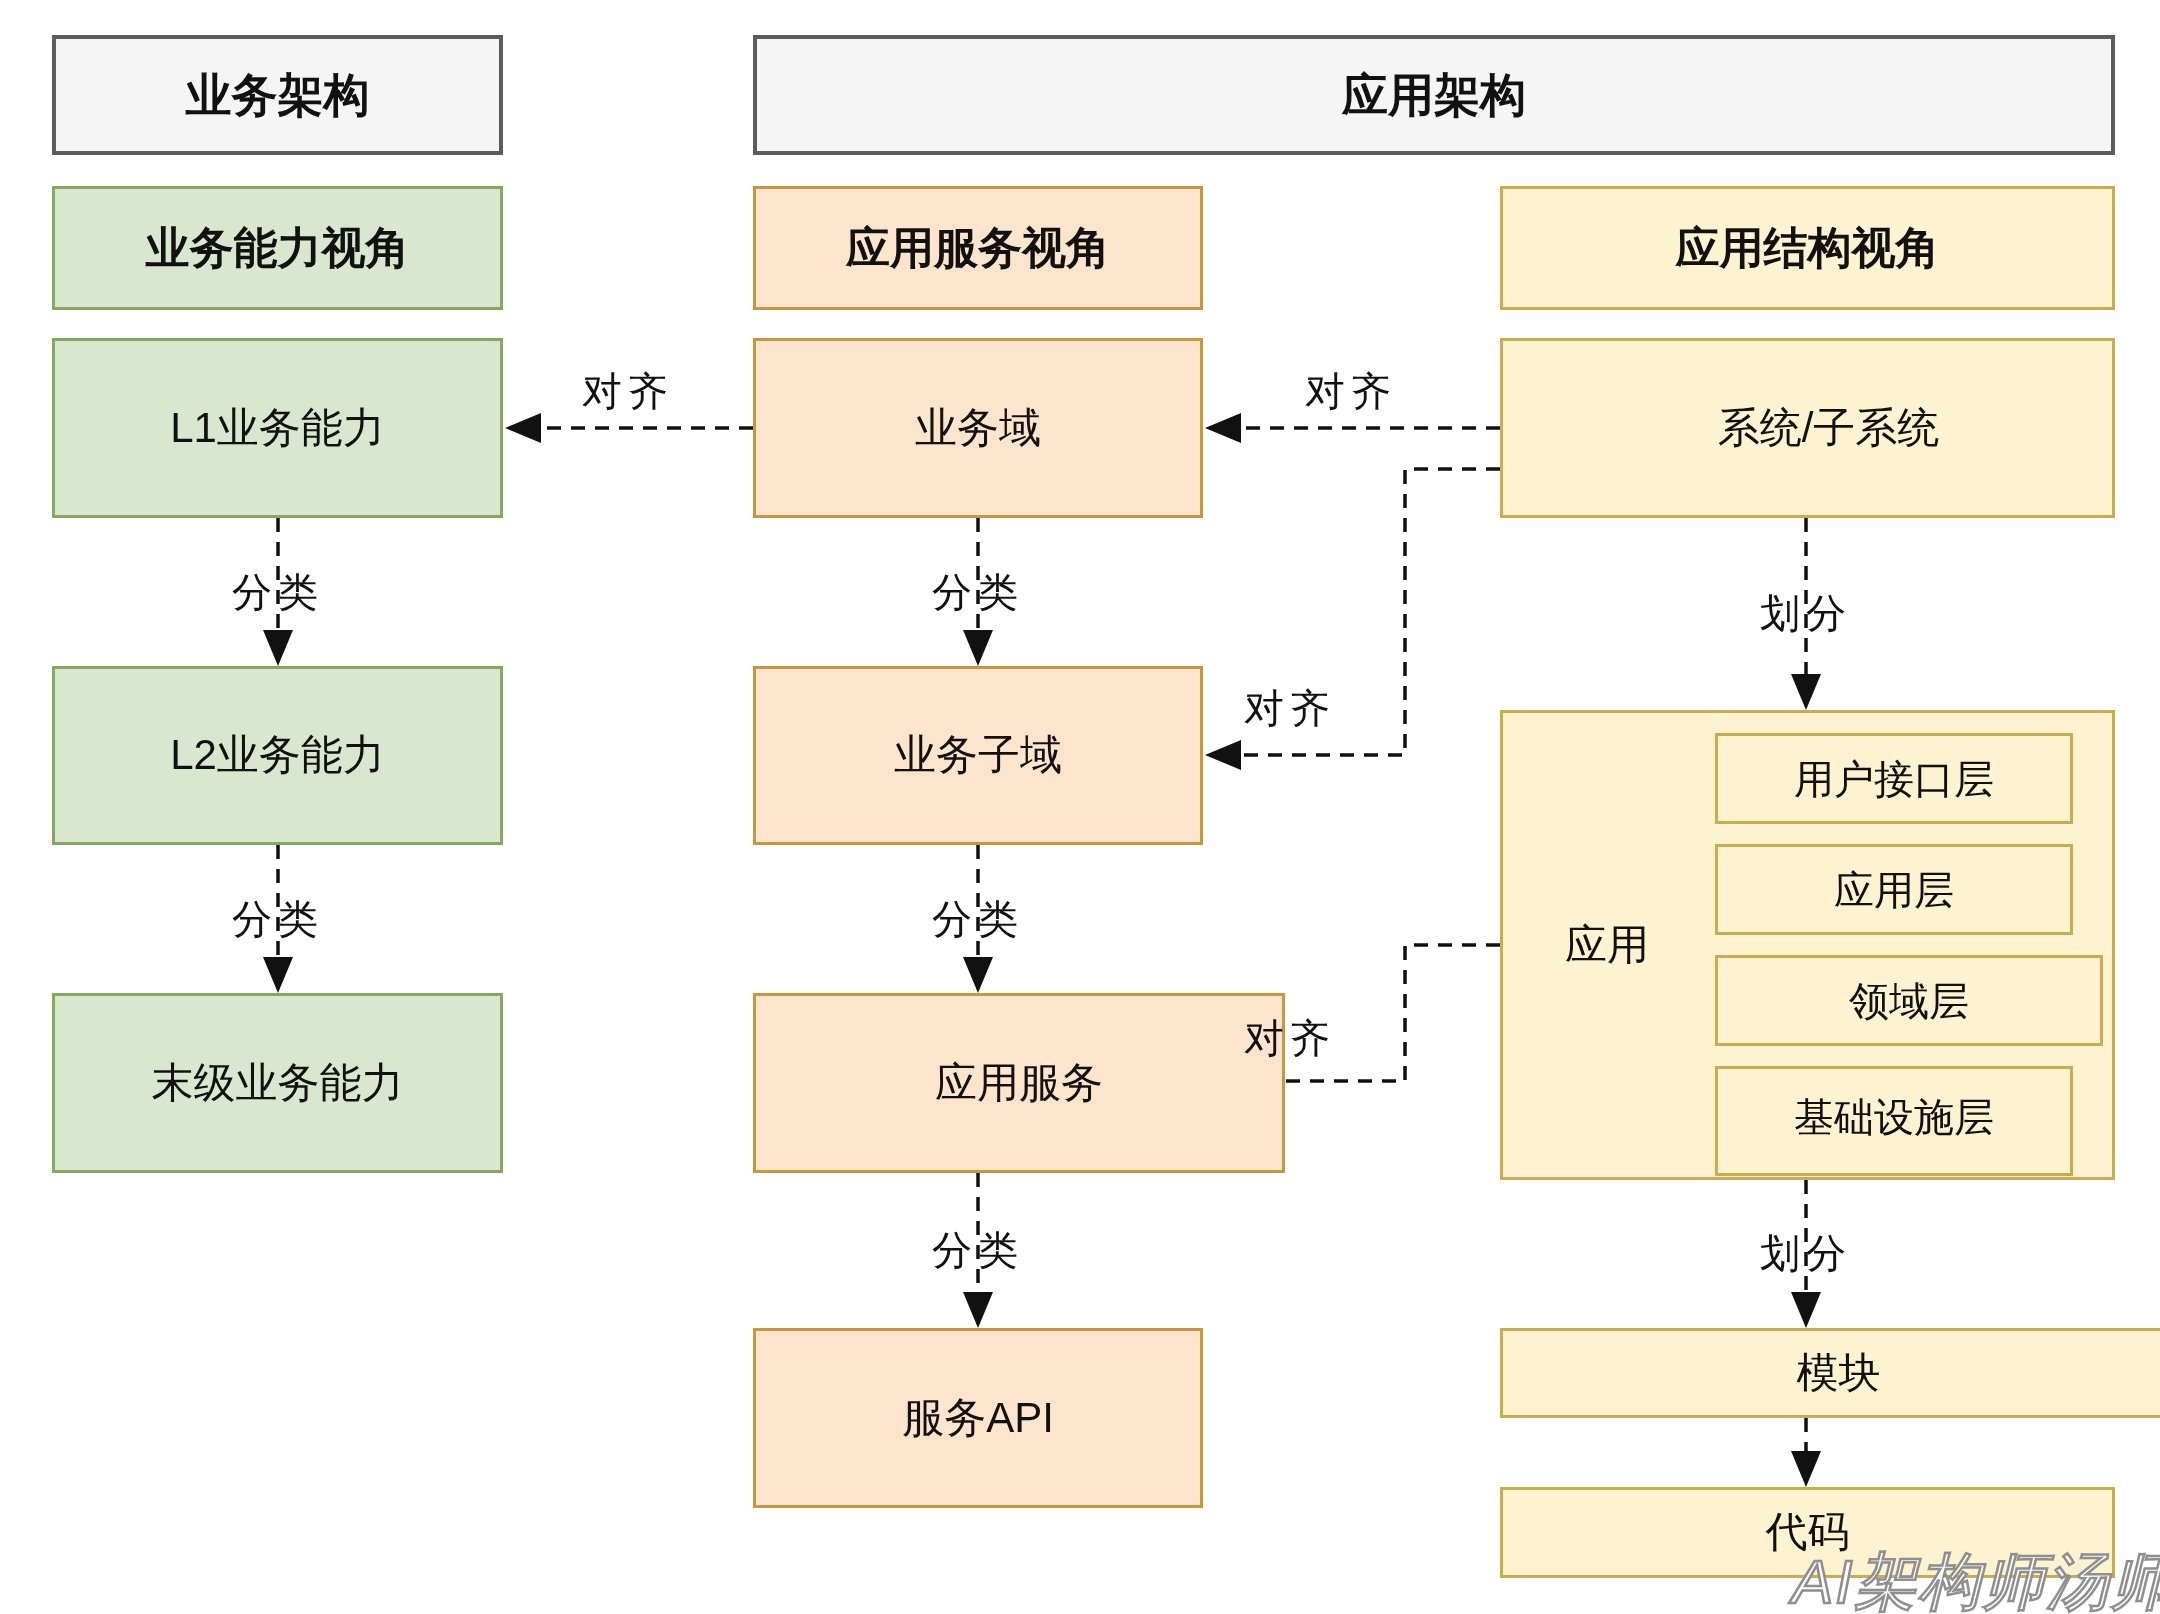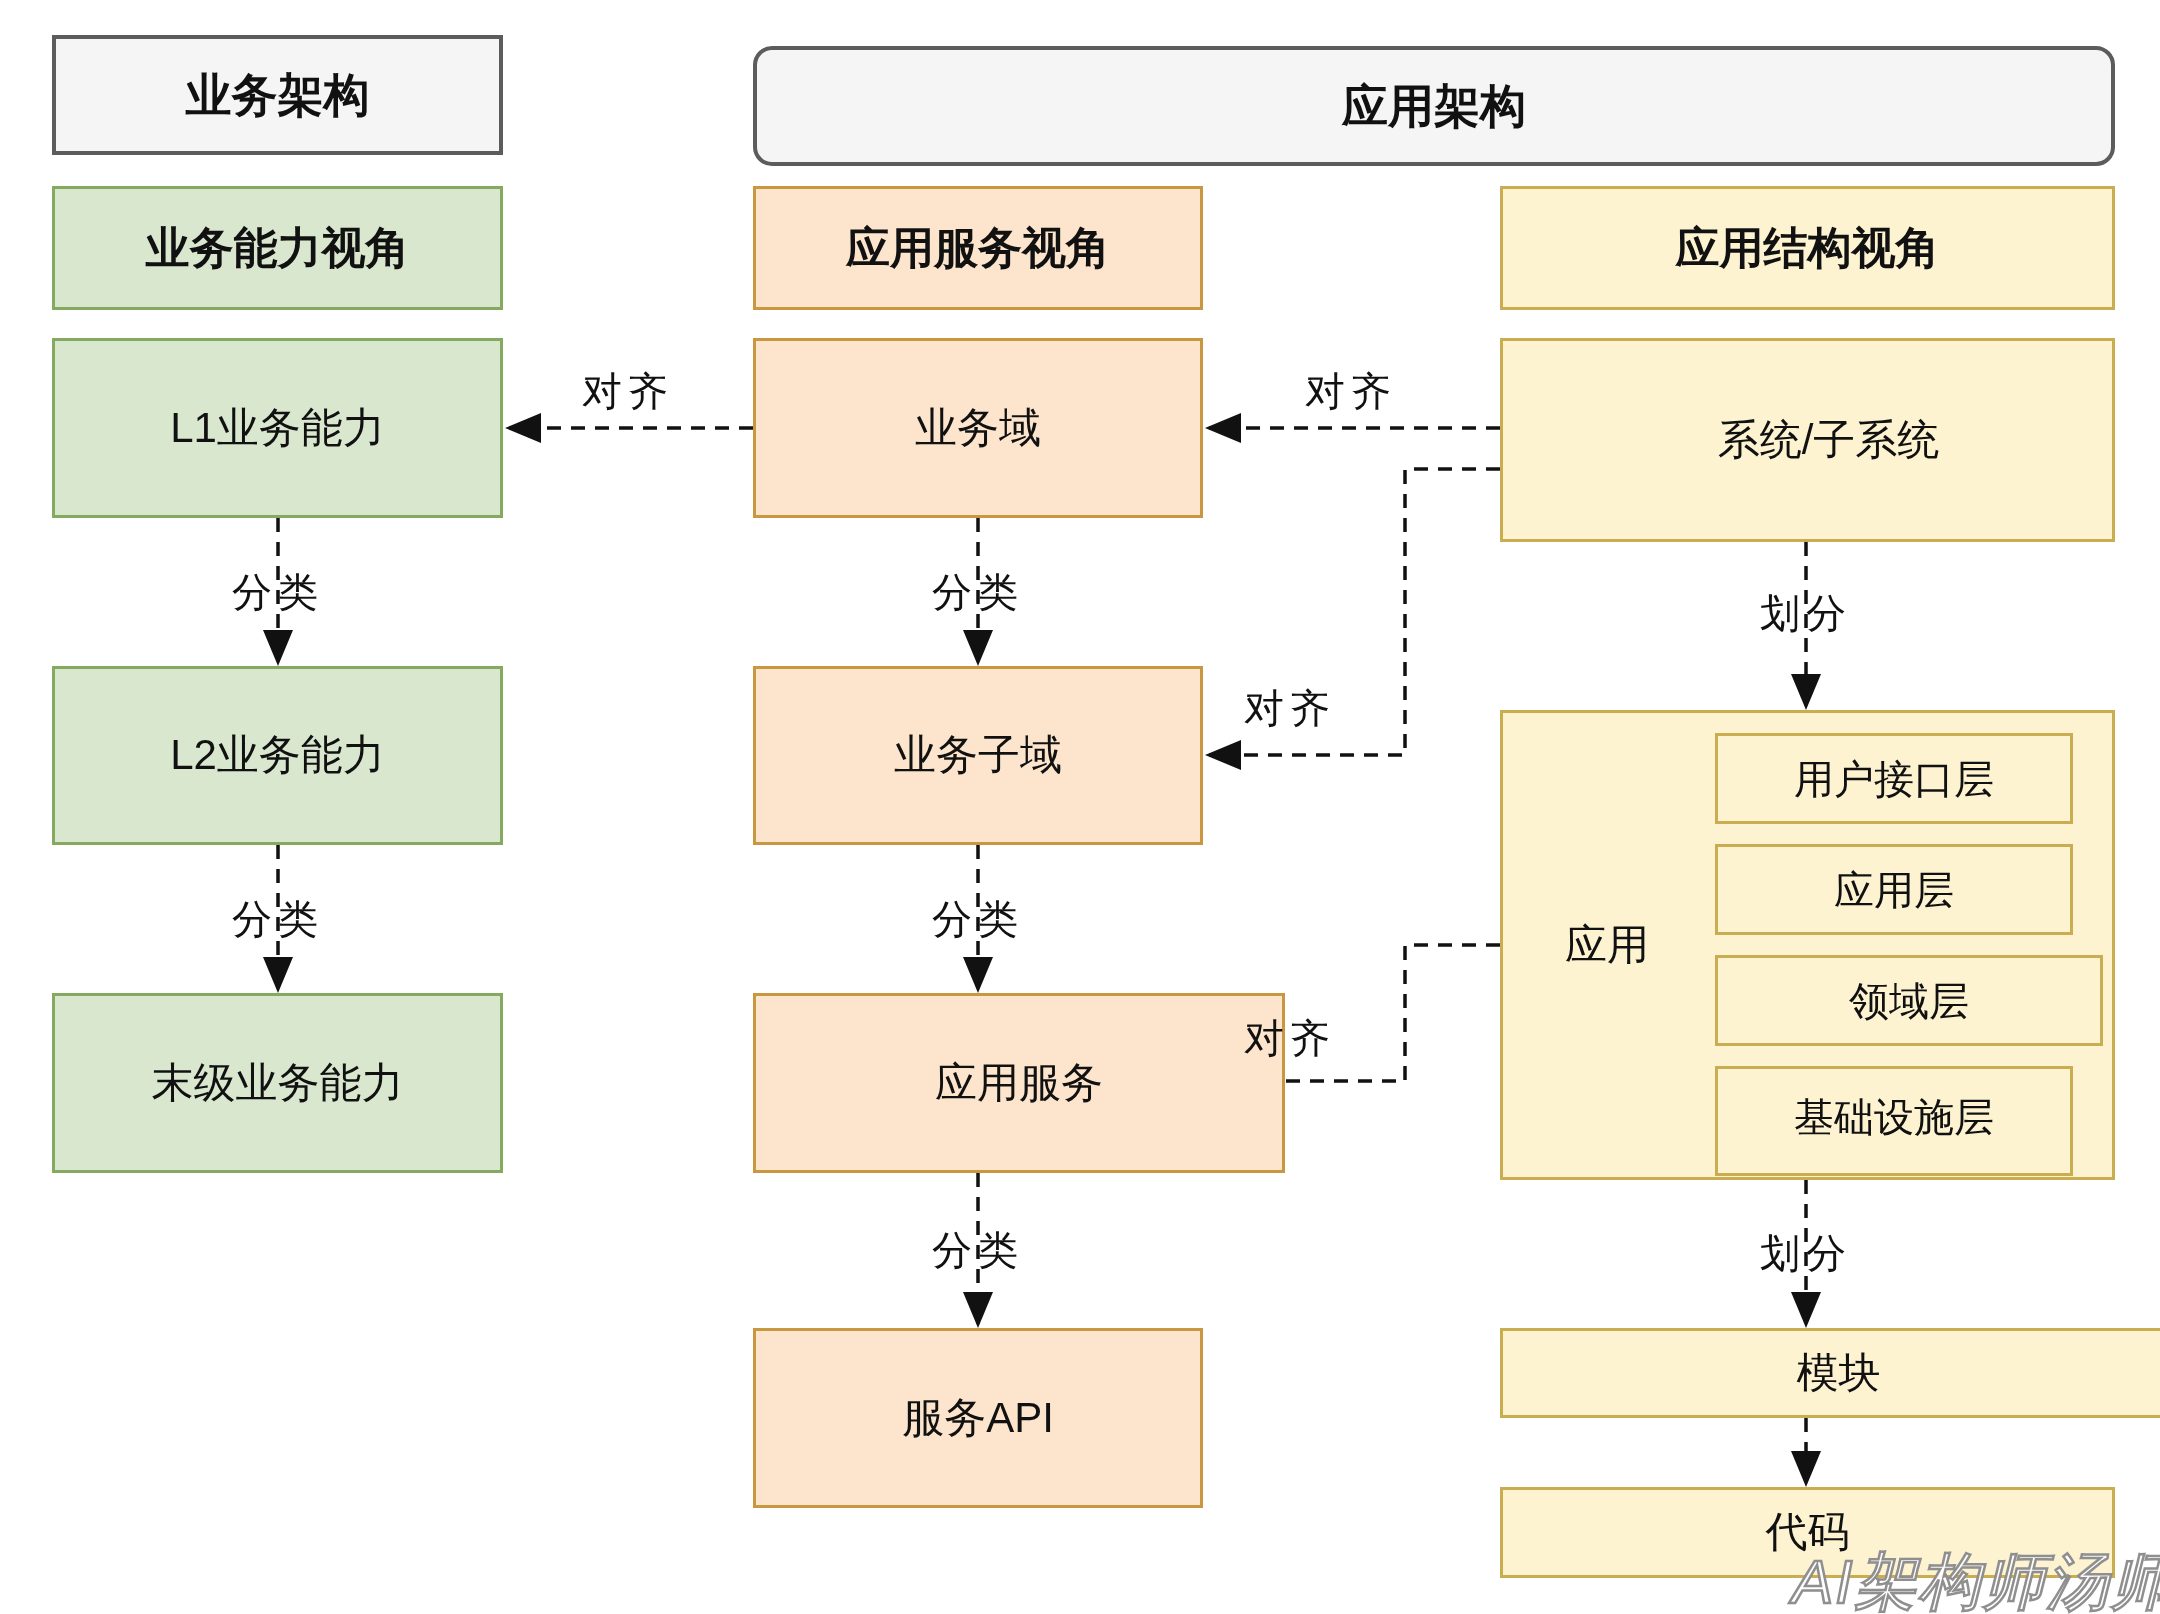--- a/index.html
+++ b/index.html
@@ -67,36 +67,36 @@
     <line class="edge" x1="1806" y1="1418" x2="1806" y2="1483" marker-end="url(#arr)"></line>
 
     <line class="edge" x1="753" y1="428" x2="509" y2="428" marker-end="url(#arr)"></line>
     <line class="edge" x1="1500" y1="428" x2="1209" y2="428" marker-end="url(#arr)"></line>
 
     <polyline class="edge" points="1500,469 1405,469 1405,755 1209,755" marker-end="url(#arr)"></polyline>
     <polyline class="edge" points="1500,945 1405,945 1405,1081 1209,1081" marker-end="url(#arr)"></polyline>
   </svg>
 
   <div class="node gray hdr" style="left:52px;top:35px;width:451px;height:120px;">业务架构</div>
-  <div class="node gray hdr" style="left:753px;top:46px;width:1362px;height:120px;border-radius:19px;">应用架构</div>
+  <div class="node gray hdr" style="left:753px;top:35px;width:1362px;height:120px;">应用架构</div>
 
   <div class="node green persp" style="left:52px;top:186px;width:451px;height:124px;">业务能力视角</div>
   <div class="node orange persp" style="left:753px;top:186px;width:450px;height:124px;">应用服务视角</div>
   <div class="node yellow persp" style="left:1500px;top:186px;width:615px;height:124px;">应用结构视角</div>
 
   <div class="node green" style="left:52px;top:338px;width:451px;height:180px;">L1业务能力</div>
   <div class="node green" style="left:52px;top:666px;width:451px;height:179px;">L2业务能力</div>
   <div class="node green" style="left:52px;top:993px;width:451px;height:180px;">末级业务能力</div>
 
   <div class="node orange" style="left:753px;top:338px;width:450px;height:180px;">业务域</div>
   <div class="node orange" style="left:753px;top:666px;width:450px;height:179px;">业务子域</div>
   <div class="node orange" style="left:753px;top:993px;width:532px;height:180px;">应用服务</div>
   <div class="node orange" style="left:753px;top:1328px;width:450px;height:180px;">服务API</div>
 
-  <div class="node yellow" style="left:1500px;top:338px;width:615px;height:204px;padding-left:42px;">系统/子系统</div>
+  <div class="node yellow" style="left:1500px;top:338px;width:615px;height:180px;padding-left:42px;">系统/子系统</div>
 
   <div class="node yellow" style="left:1500px;top:710px;width:615px;height:470px;"></div>
   <div class="app-label" style="left:1607px;top:945px;">应用</div>
   <div class="node yellow layer" style="left:1715px;top:733px;width:358px;height:91px;">用户接口层</div>
   <div class="node yellow layer" style="left:1715px;top:844px;width:358px;height:91px;">应用层</div>
   <div class="node yellow layer" style="left:1715px;top:955px;width:388px;height:91px;">领域层</div>
   <div class="node yellow layer" style="left:1715px;top:1066px;width:358px;height:110px;font-family:Liberation Mono, monospace;">基础设施层</div>
 
   <div class="node yellow" style="left:1500px;top:1328px;width:677px;height:90px;">模块</div>
   <div class="node yellow" style="left:1500px;top:1487px;width:615px;height:91px;">代码</div>

